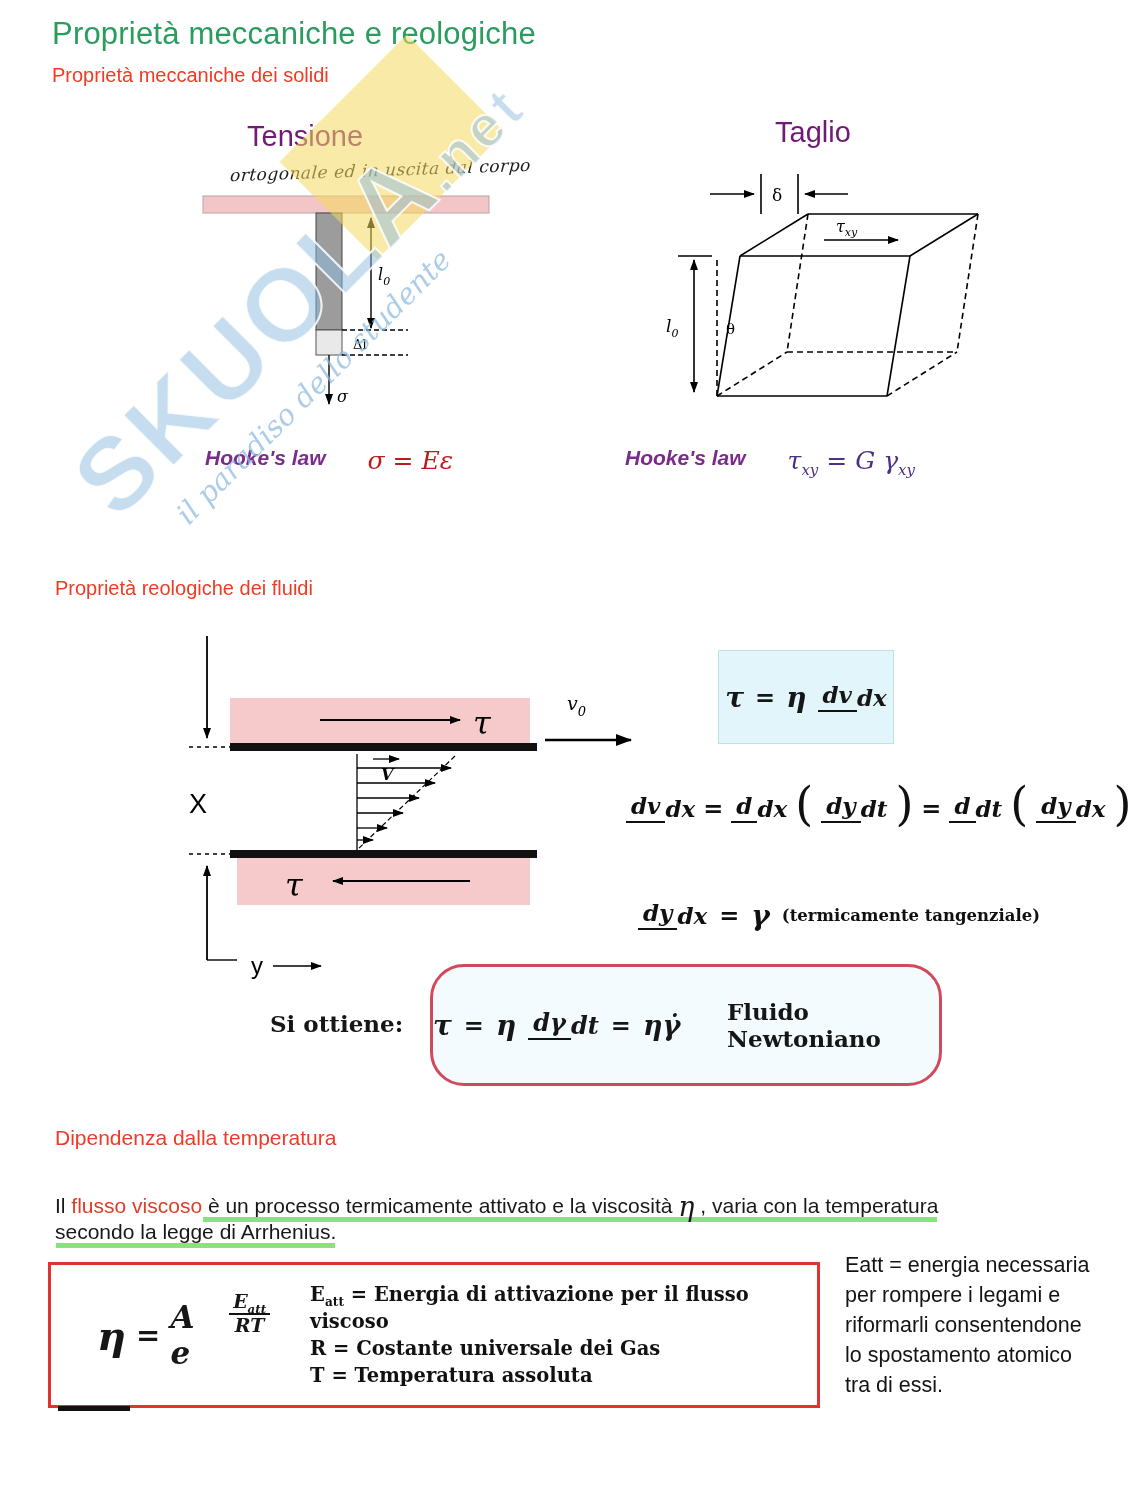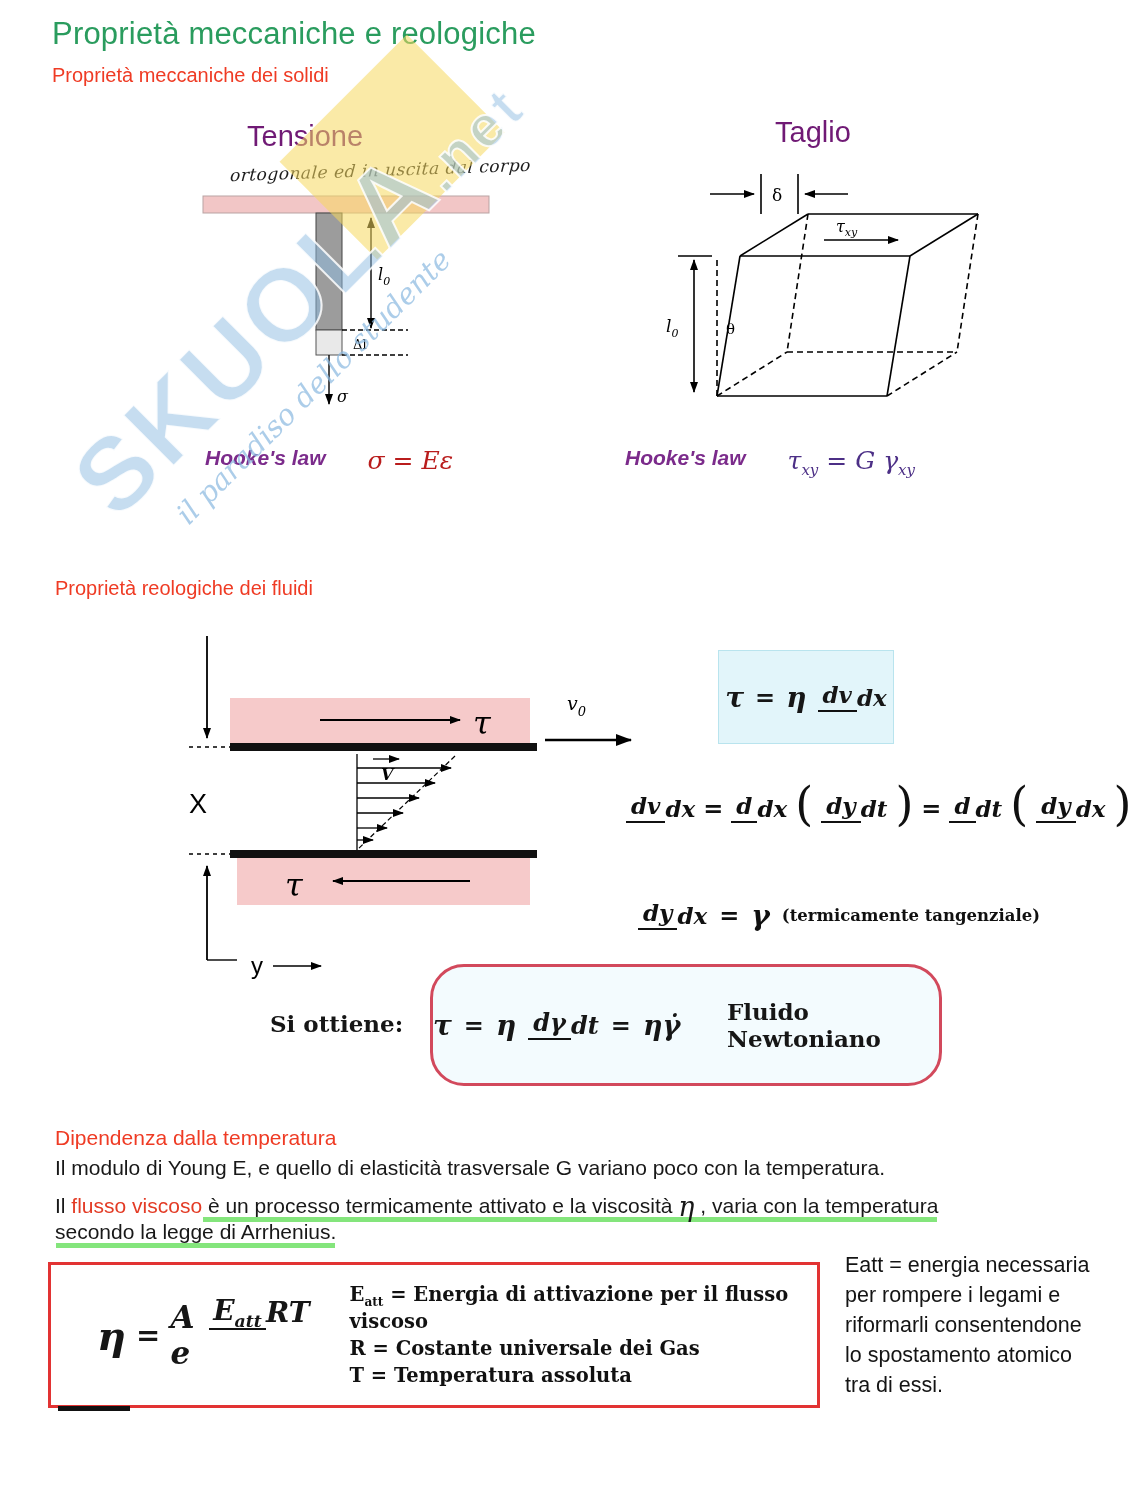--- a/index.html
+++ b/index.html
@@ -41,21 +41,21 @@
   .red { color:#e33b25; }
   .hl { box-shadow:0 6px 0 -1px #84e57c; }
   .eta-hand { font-family:"DejaVu Serif", serif; font-style:italic; font-size:27px; position:relative; top:3px; }
 
   .arr-box { left:48px; top:1262px; width:772px; height:146px; border:3px solid #e23333; background:#fff;
              display:flex; align-items:center; padding-left:46px; gap:40px; box-sizing:border-box; }
   .arr-eq { display:flex; align-items:center; gap:10px; font-family:"DejaVu Serif", serif; font-weight:bold; }
   .arr-eta { font-size:40px; font-style:italic; }
   .arr-eqs { font-size:29px; }
   .arr-coef { font-size:31px; font-style:italic; }
-  .arr-exp { display:inline-flex; flex-direction:row; align-items:center; font-size:28px; font-style:italic;
+  .arr-exp { display:inline-flex; flex-direction:column; align-items:center; font-size:19px; font-style:italic;
              transform:translateY(-22px); line-height:1.1; }
   .arr-exp .num { border-bottom:2.5px solid #111; padding:0 4px 1px; }
   .arr-exp sub, .arr-legend sub { font-size:62%; line-height:0; }
   .arr-legend { font-family:"DejaVu Serif", serif; font-weight:bold; font-size:19.5px; line-height:27px; color:#111; }
 
   .side-note { left:845px; top:1250px; width:250px; font-size:21.5px; line-height:30px; color:#141414; }
   .bottom-dash { left:58px; top:1406px; width:72px; height:5px; background:#111; }
 
   
   .wm-yellow { left:302px; top:78px; width:180px; height:138px; background:#f5d95e; opacity:0.55;
@@ -264,21 +264,20 @@
         <span class="num">dγ</span>
         <span class="den">dt</span>
       </span>
     <span style="font-size:24px;">=</span>
     <span class="sym" style="font-size:27px;">ηγ̇</span>
     <span style="width:26px;"></span>
     <span style="font-size:23px;">Fluido Newtoniano</span>
   </div>
 
   <div class="abs sect" style="left:55px; top:1126px; font-size:21px;">Dipendenza dalla temperatura</div>
-  <div class="abs body-text" style="left:55px; top:1156px; width:1080px;">Il modulo di Young E, e quello di elasticità trasversale G variano poco con la temperatura.</div>
 
   <div class="abs body-text" style="left:55px; top:1188px; width:1085px; white-space:nowrap;">
     <span>Il </span><span class="red">flusso viscoso</span><span class="hl"><span> è un processo termicamente attivato e la viscosità </span><span class="eta-hand">η</span><span> , varia con la temperatura</span></span>
   </div>
   <div class="abs body-text" style="left:55px; top:1220px;">
     <span class="hl">secondo la legge di Arrhenius.</span>
   </div>
 
   <div class="abs arr-box">
     <div class="arr-eq">

